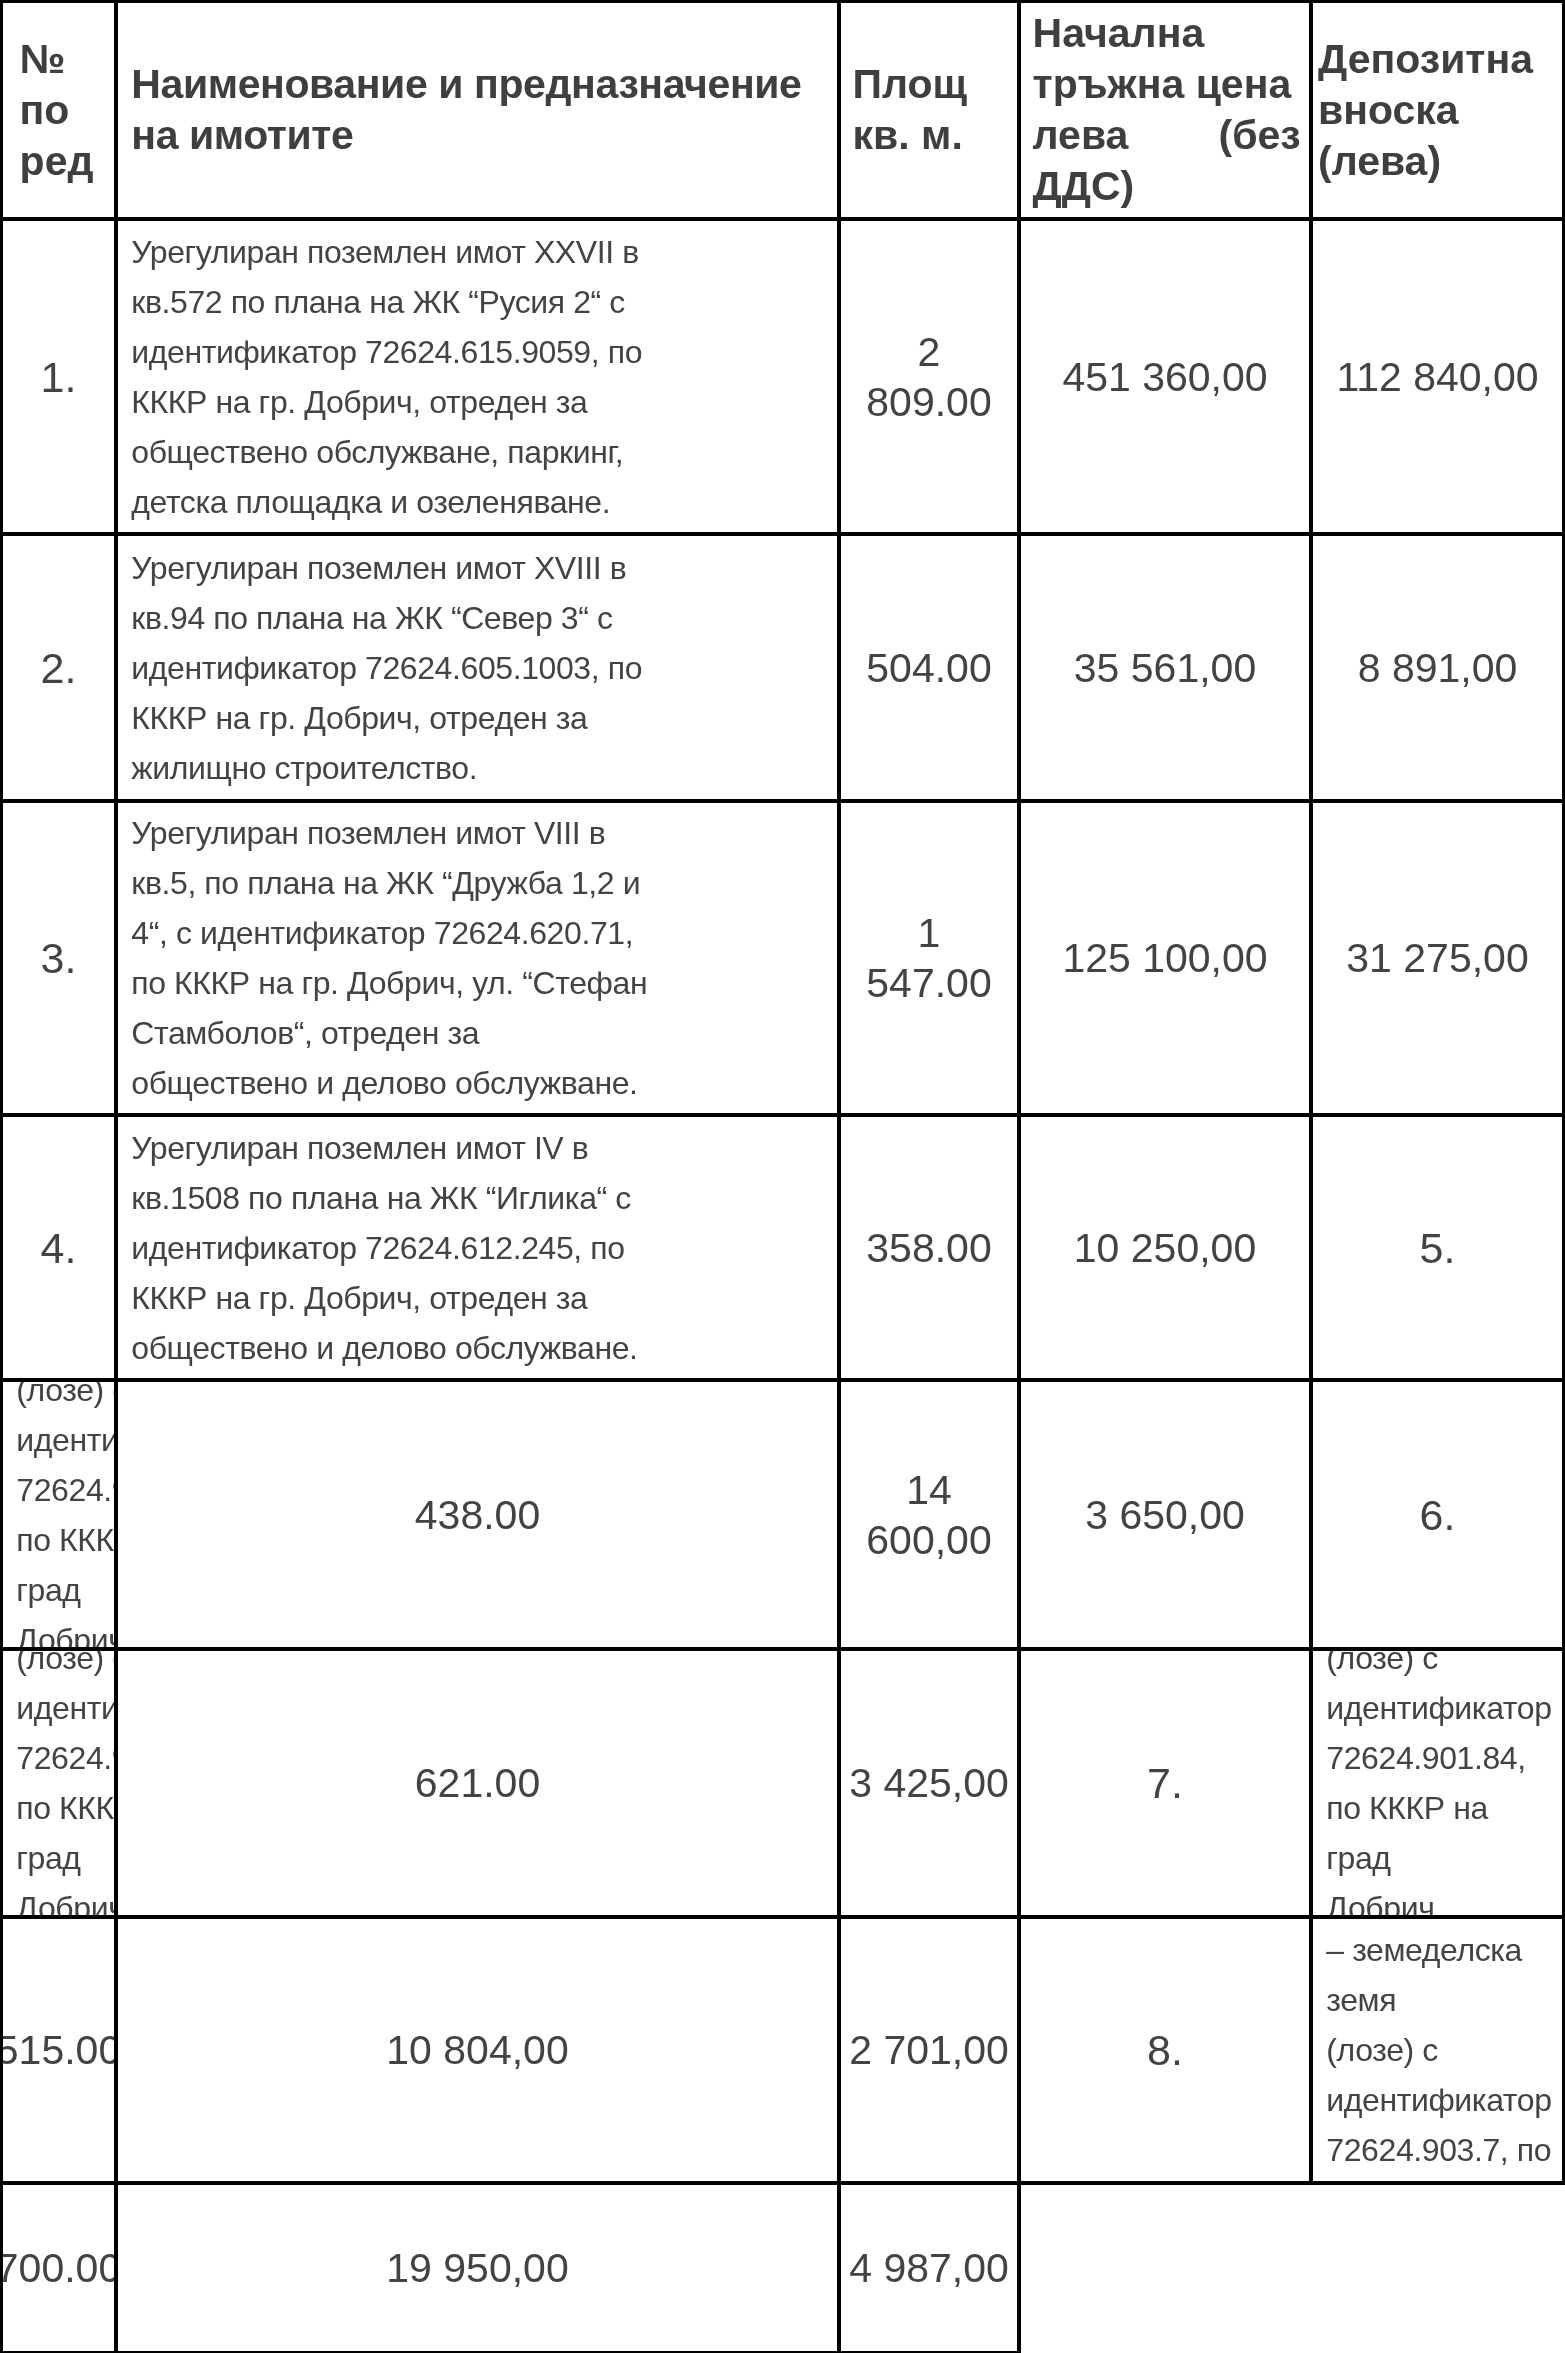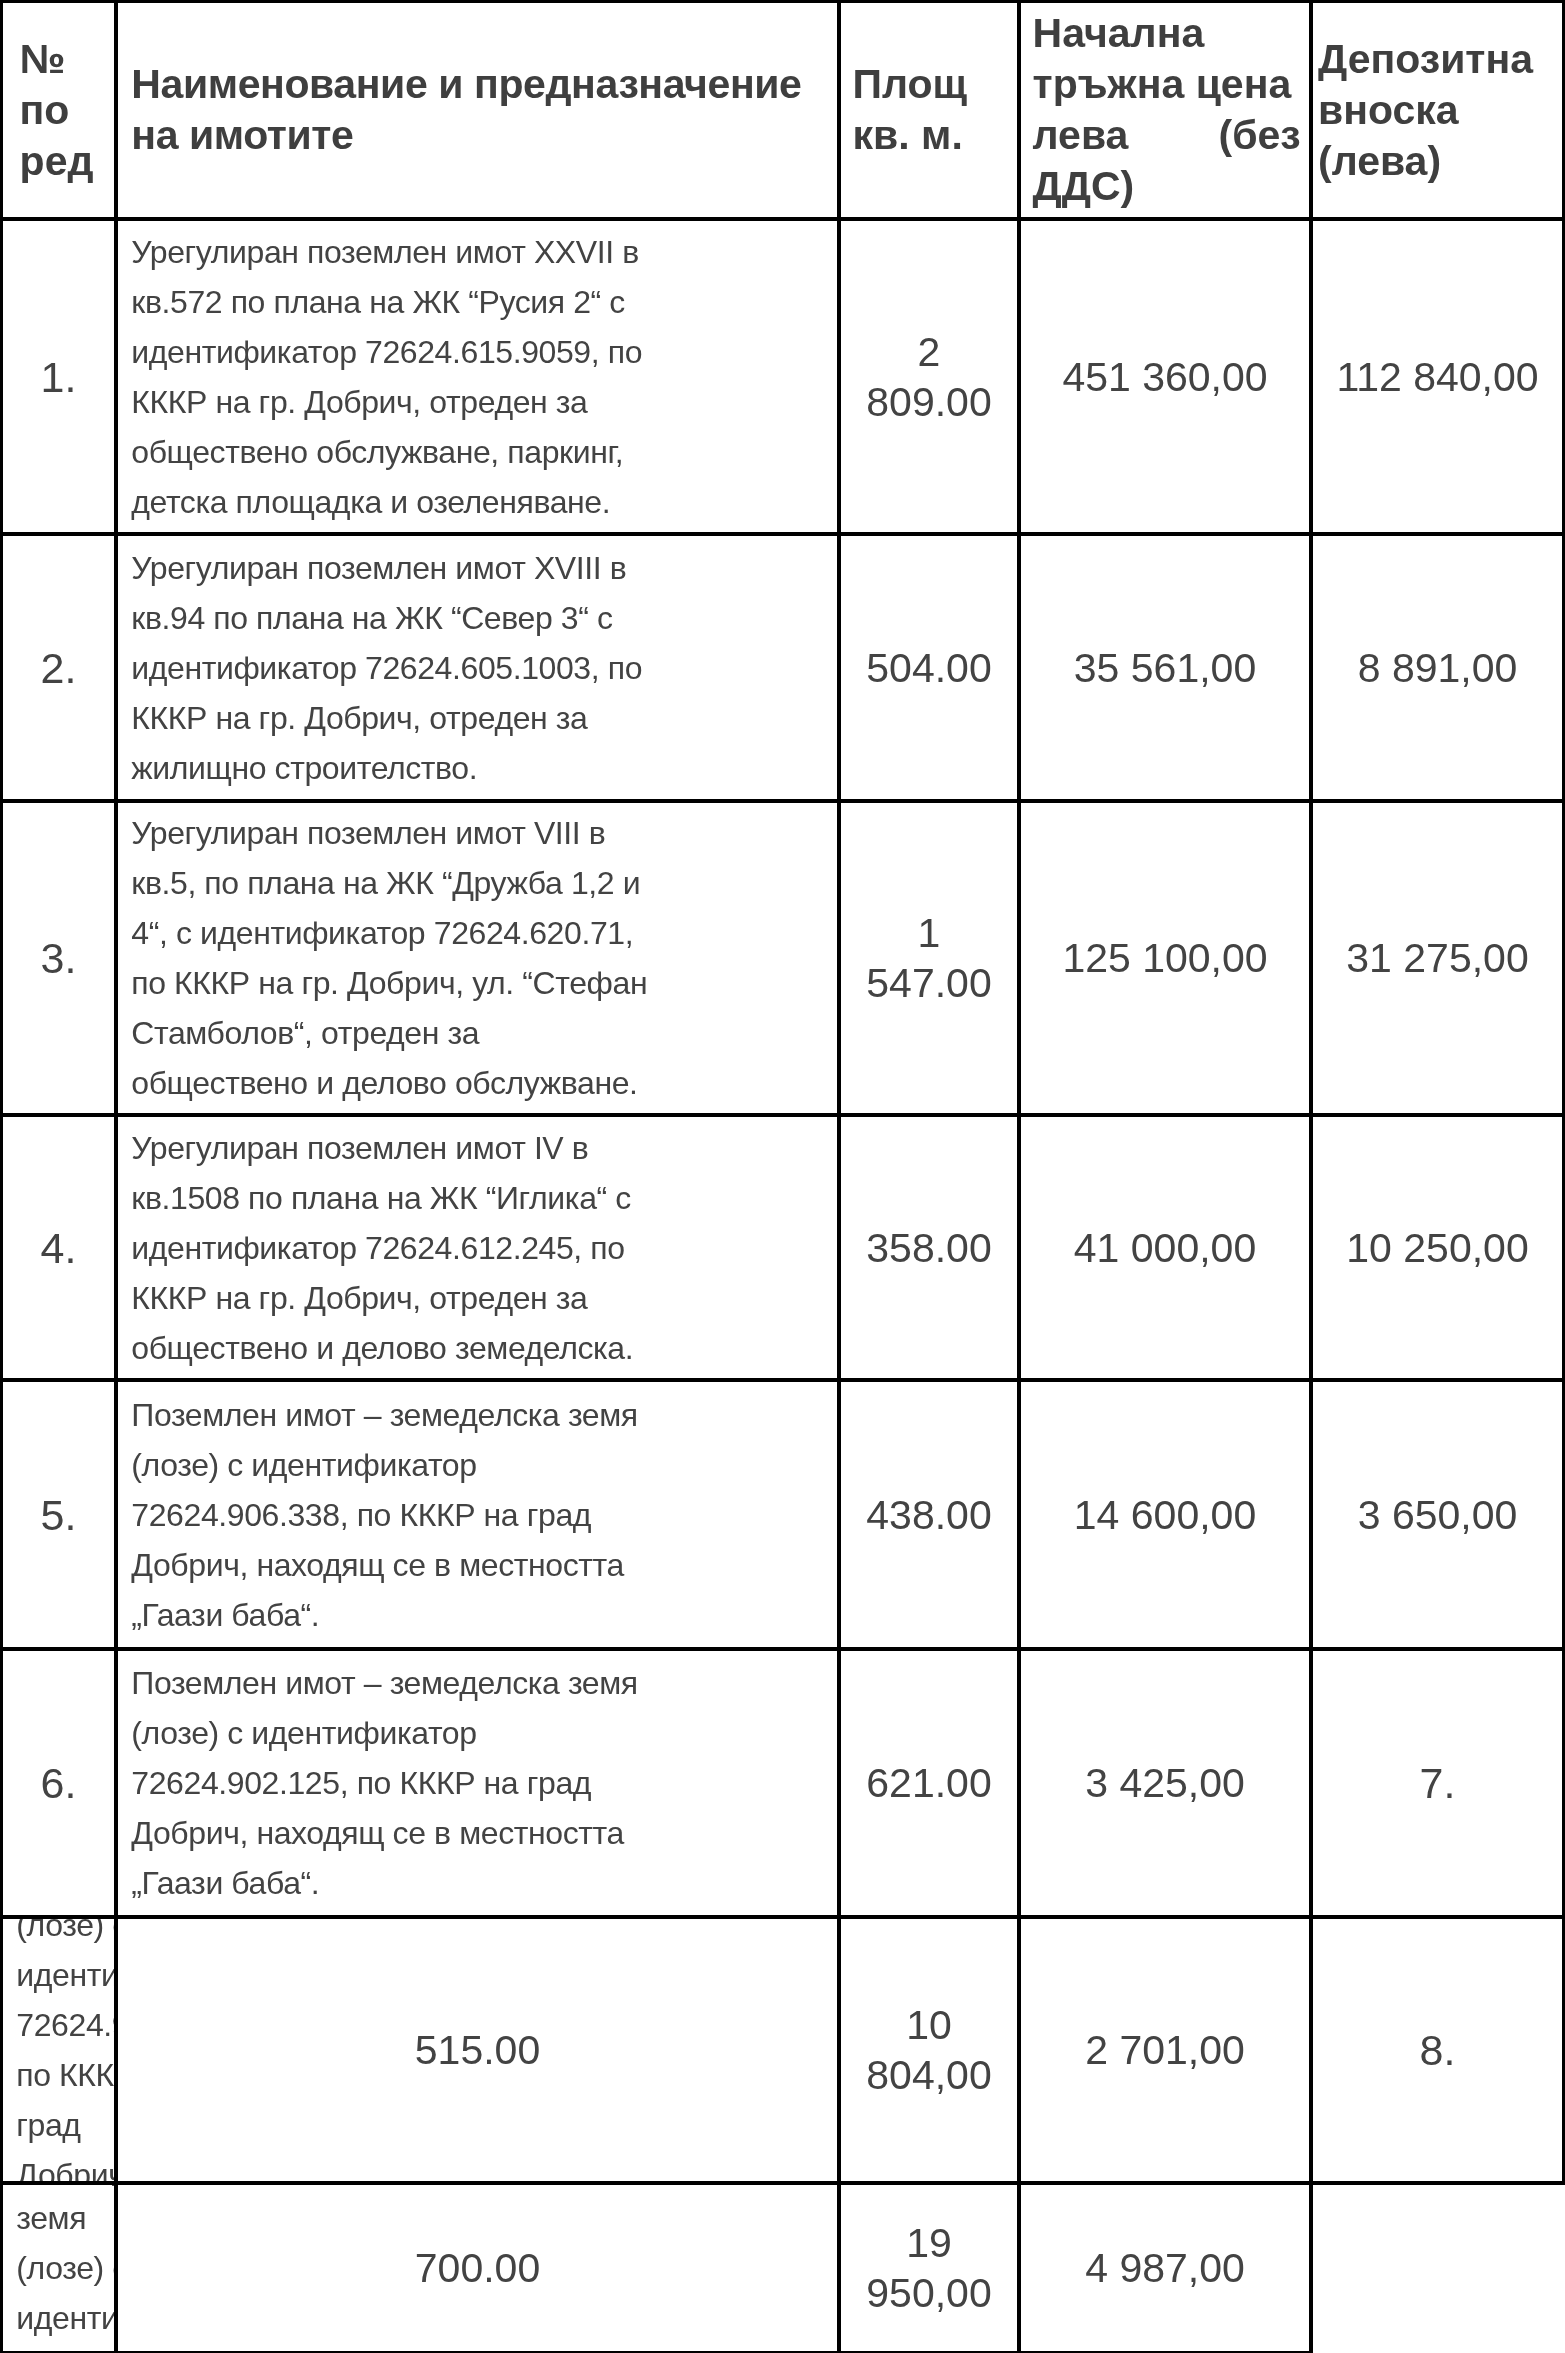--- a/index.html
+++ b/index.html
@@ -96,23 +96,22 @@
     <div class="c num">1
 547.00</div>
     <div class="c num">125 100,00</div>
     <div class="c num">31 275,00</div>
 
     <div class="c idx">4.</div>
     <div class="c desc">Урегулиран поземлен имот IV в
 кв.1508 по плана на ЖК “Иглика“ с
 идентификатор 72624.612.245, по
 КККР на гр. Добрич, отреден за
-обществено и делово земеделска.</div>
+обществено и делово обслужване.</div>
     <div class="c num">358.00</div>
-    <div class="c num">41 000,00</div>
     <div class="c num">10 250,00</div>
 
     <div class="c idx">5.</div>
     <div class="c desc">Поземлен имот – земеделска земя
 (лозе) с идентификатор
 72624.906.338, по КККР на град
 Добрич, находящ се в местността
 „Гаази баба“.</div>
     <div class="c num">438.00</div>
     <div class="c num">14 600,00</div>

